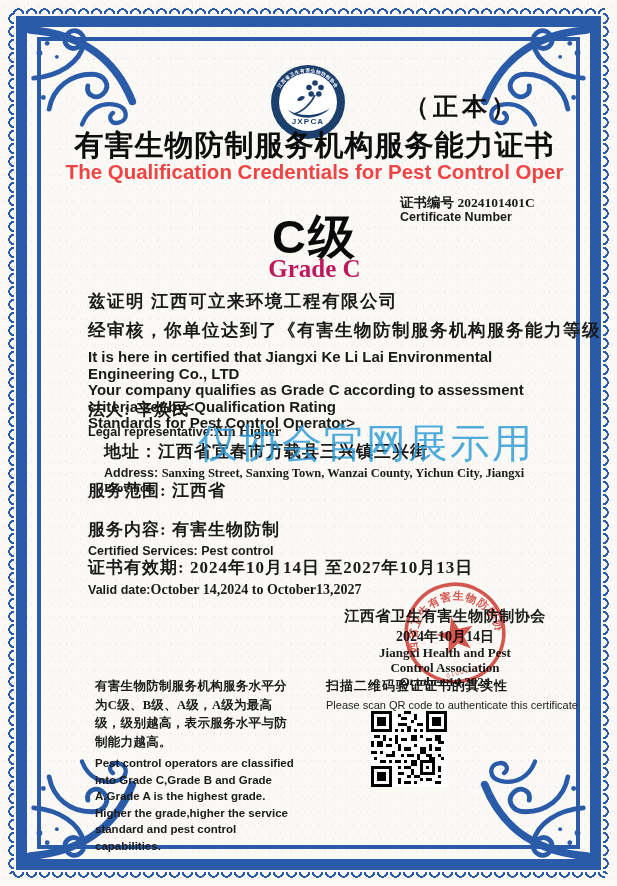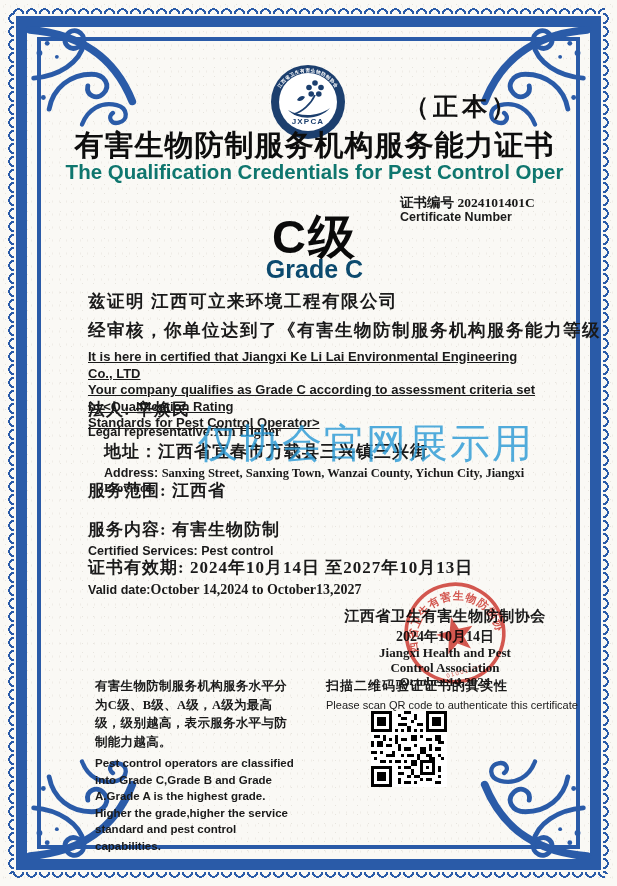--- a/index.html
+++ b/index.html
@@ -43,34 +43,34 @@
   
   .abs { position:absolute; z-index:3; }
   .center { left:12px; right:0; text-align:center; }
 
   .logo { left:270px; top:64px; width:76px; height:76px; }
 
   .copy-type { left:404px; top:90px; font-family:"Liberation Serif",serif;
     font-size:25px; font-weight:700; letter-spacing:4px; color:#111; }
 
   .title { top:126px; font-size:29px; font-weight:900; letter-spacing:1px; color:#0d0d0d; }
-  .subtitle { top:160px; font-size:20.5px; font-weight:700; color:#0f766e; }
+  .subtitle { top:160px; font-size:20.5px; font-weight:700; color:#ef4444; }
 
   .certno { left:400px; top:195px; line-height:15px; }
   .certno .no { font-family:"Liberation Serif",serif; font-size:13.5px; font-weight:700; }
   .certno .cap { font-size:12.5px; font-weight:600; }
 
   .grade-cn { top:206px; font-size:47px; font-weight:900; letter-spacing:2px; color:#0a0a0a; }
-  .grade-en { top:255px; font-size:25px; font-weight:800; color:#0c4a6e; }
+  .grade-en { top:255px; font-size:25px; font-weight:800; color:#be185d;font-family:Liberation Serif, serif; }
 
   .statement { left:88px; top:289px; width:456px; }
   .statement .cn { font-family:"Liberation Serif",serif; font-size:17.5px; font-weight:700;
     margin:0 0 5px 0; letter-spacing:1.5px; white-space:nowrap; }
   .statement .cn .company { font-weight:900; }
-  .statement .en { font-size:13px; font-weight:600; line-height:16.5px; margin:7px 0 0 0;text-decoration:underline; }
+  .statement .en { font-size:15px; font-weight:600; line-height:16.5px; margin:7px 0 0 0; }
   .statement .en .company { font-weight:800; }
 
   .field { left:88px; width:470px; }
   .f-cn { font-family:"Liberation Serif",serif; font-size:17px; font-weight:700; letter-spacing:1px; }
   .f-en { font-size:12.5px; font-weight:600; margin-top:3px; }
   .val-serif { font-family:"Liberation Serif",serif; font-weight:700; font-size:14px; }
   .val-serif-sm { font-family:"Liberation Serif",serif; font-weight:700; font-size:12.5px; }
   .f0 { top:398px; } .f1 { top:440px;margin-left:16px; } .f2 { top:479px; } .f3 { top:518px; } .f4 { top:556px; }
 
   .watermark { left:198px; top:416px; z-index:7; font-size:40px; font-weight:400;

